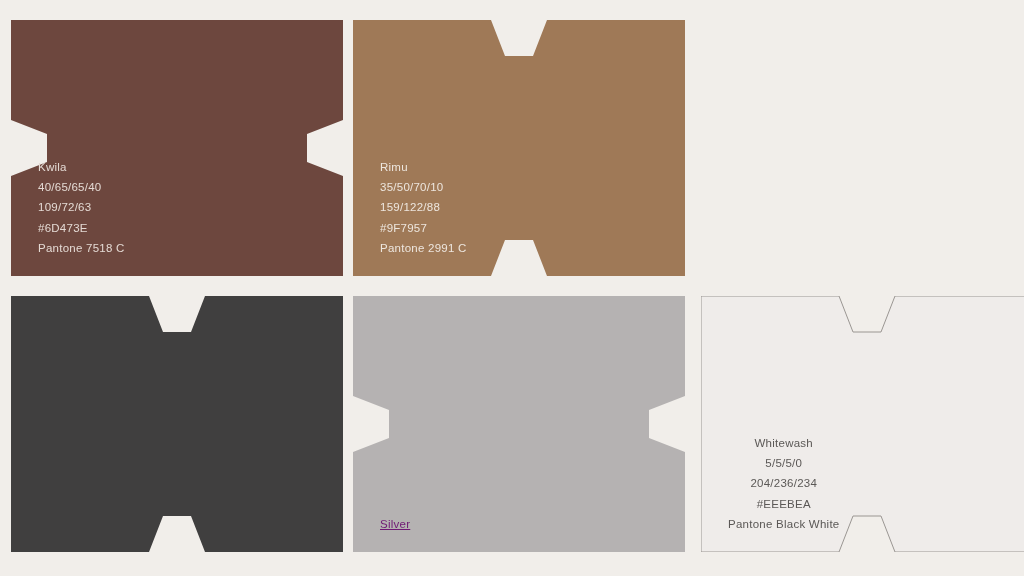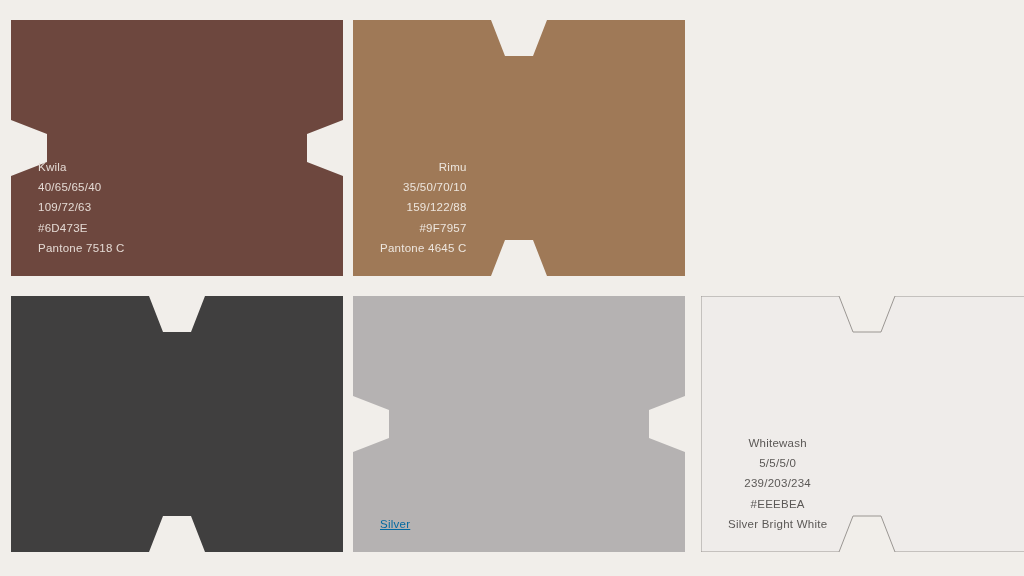--- a/index.html
+++ b/index.html
@@ -39,21 +39,21 @@
     pointer-events: none;
   }
   .swatch-line {
     font-size: 11.5px;
     line-height: 20.2px;
     letter-spacing: 0.25px;
     white-space: nowrap;
   }
   
   .pos-r0c0 { left: 11px;  top: 20px; }
-  .pos-r0c1 { left: 353px; top: 20px; text-align: right; }
+  .pos-r0c1 { left: 353px; top: 20px; }
   .pos-r0c2 { left: 685px; top: 20px; }
   .pos-r1c0 { left: 11px;  top: 296px; }
   .pos-r1c1 { left: 353px; top: 296px; }
   .pos-r1c2 { left: 701px; top: 296px; text-align: center; }
 </style>
 </head>
 <body>
 
 <div id="palette-board">
     <div class="swatch pos-r0c0">
@@ -70,41 +70,41 @@
     </div>
     <div class="swatch pos-r0c1">
       <svg viewBox="0 0 332 256">
         <path d="M 0 0 L 138 0 L 152 36 L 180 36 L 194 0 L 332 0 L 332 256 L 194 256 L 180 220 L 152 220 L 138 256 L 0 256 Z" fill="#9F7957" stroke="none"></path>
       </svg>
       <div class="swatch-info" style="color: rgb(237, 230, 222);">
         <div class="swatch-line">Rimu</div>
         <div class="swatch-line">35/50/70/10</div>
         <div class="swatch-line">159/122/88</div>
         <div class="swatch-line">#9F7957</div>
-        <div class="swatch-line">Pantone 4645 C</div>
+        <div class="swatch-line">Pantone 2991 C</div>
       </div>
     </div>
     <div class="swatch pos-r1c0">
       <svg viewBox="0 0 332 256">
         <path d="M 0 0 L 138 0 L 152 36 L 180 36 L 194 0 L 332 0 L 332 256 L 194 256 L 180 220 L 152 220 L 138 256 L 0 256 Z" fill="#403F3F" stroke="none"></path>
       </svg>
     </div>
     <div class="swatch pos-r1c1">
       <svg viewBox="0 0 332 256">
         <path d="M 0 0 L 332 0 L 332 100 L 296 114 L 296 142 L 332 156 L 332 256 L 0 256 L 0 156 L 36 142 L 36 114 L 0 100 Z" fill="#B5B2B2" stroke="none"></path>
       </svg>
-      <div class="swatch-info" style="color: #0369a1; text-decoration: underline;">
+      <div class="swatch-info" style="color: #701a75; text-decoration: underline;">
         <div class="swatch-line">Silver</div>
       </div>
     </div>
     <div class="swatch pos-r1c2">
       <svg viewBox="0 0 332 256">
         <path d="M 0 0 L 138 0 L 152 36 L 180 36 L 194 0 L 332 0 L 332 256 L 194 256 L 180 220 L 152 220 L 138 256 L 0 256 Z" fill="#EFECEA" stroke="#9A9692" stroke-width="1"></path>
       </svg>
       <div class="swatch-info" style="color: rgb(91, 88, 86);">
         <div class="swatch-line">Whitewash</div>
         <div class="swatch-line">5/5/5/0</div>
-        <div class="swatch-line">239/203/234</div>
+        <div class="swatch-line">204/236/234</div>
         <div class="swatch-line">#EEEBEA</div>
-        <div class="swatch-line">Silver Bright White</div>
+        <div class="swatch-line">Pantone Black White</div>
       </div>
     </div>
   </div>
 
 </body></html>

